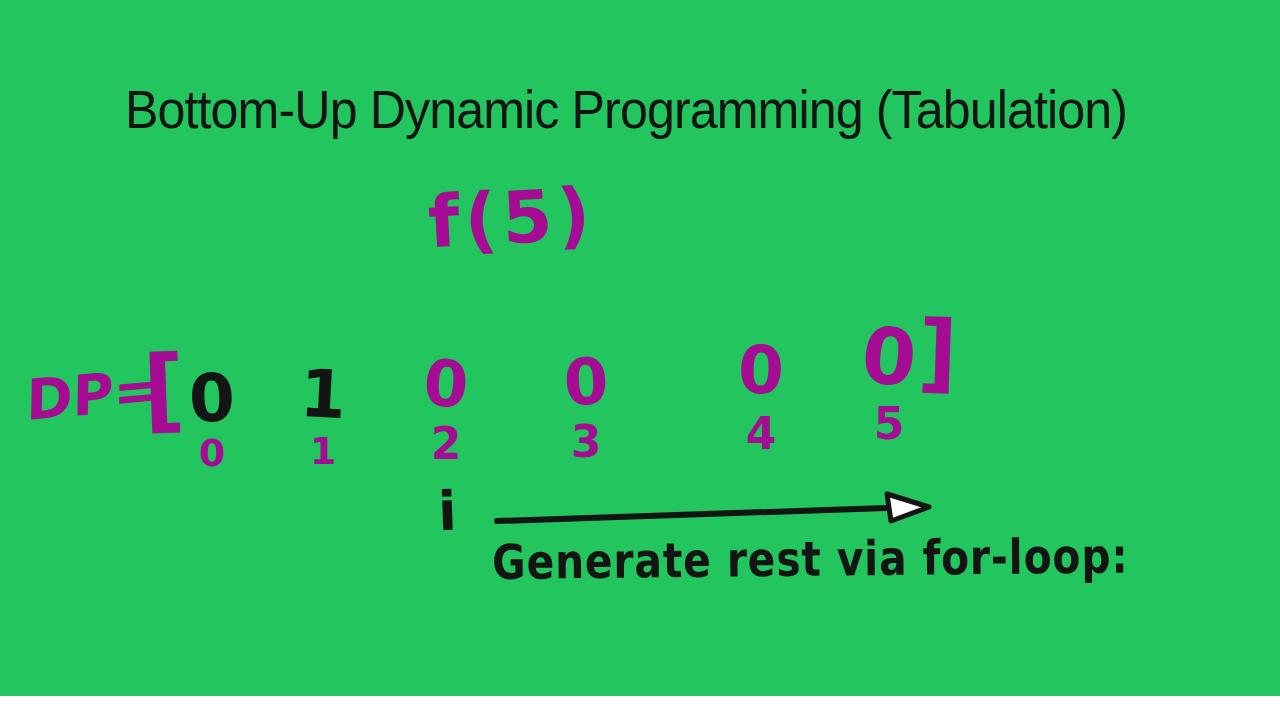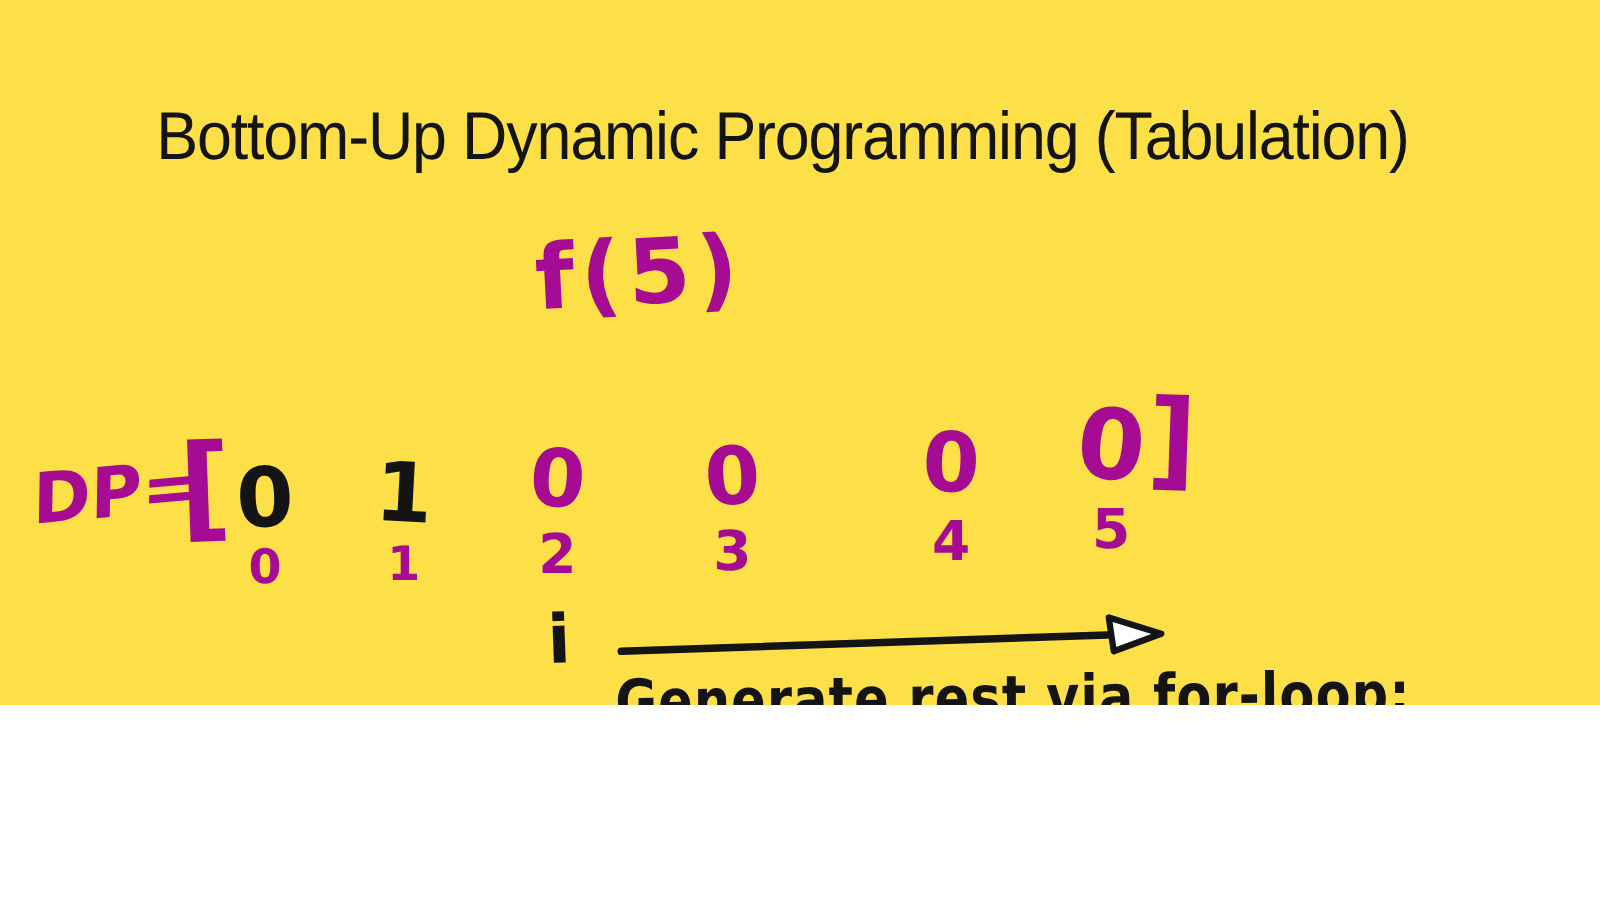--- a/index.html
+++ b/index.html
@@ -1,21 +1,21 @@
 <!DOCTYPE html>
 <html><head>
 <meta charset="utf-8">
 <style>
   * { margin: 0; padding: 0; box-sizing: border-box; }
   html, body { background: #ffffff; }
   #slide {
     position: relative;
     width: 1280px;
-    height: 564px;
-    background: #fde047;
+    height: 696px;
+    background: #22c55e;
     overflow: hidden;
     font-family: "DejaVu Sans", sans-serif;
   }
   
   .title {
     position: absolute;
     top: 78px; left: 0;
     width: 1280px;
     text-align: center;
     font-family: "Liberation Sans", sans-serif;

